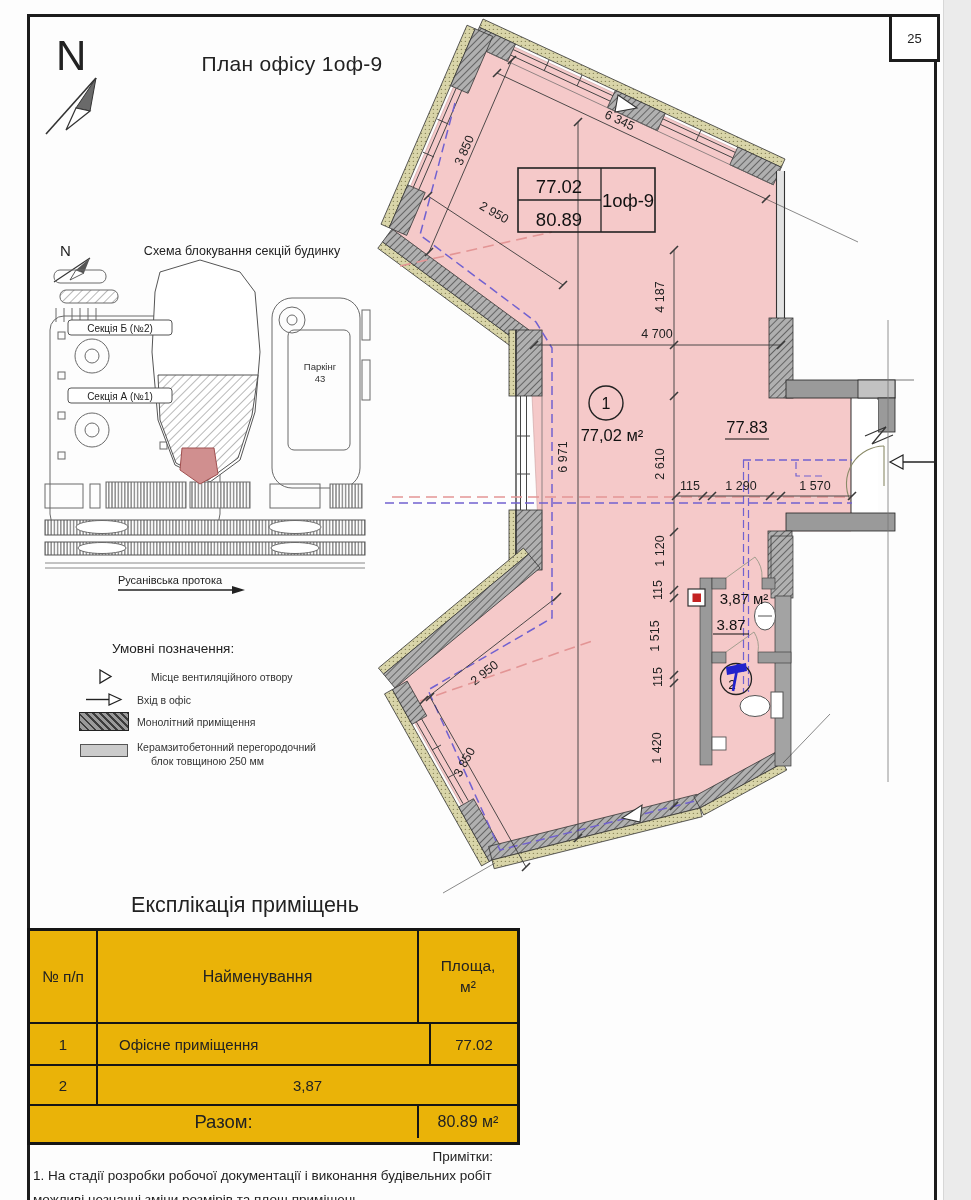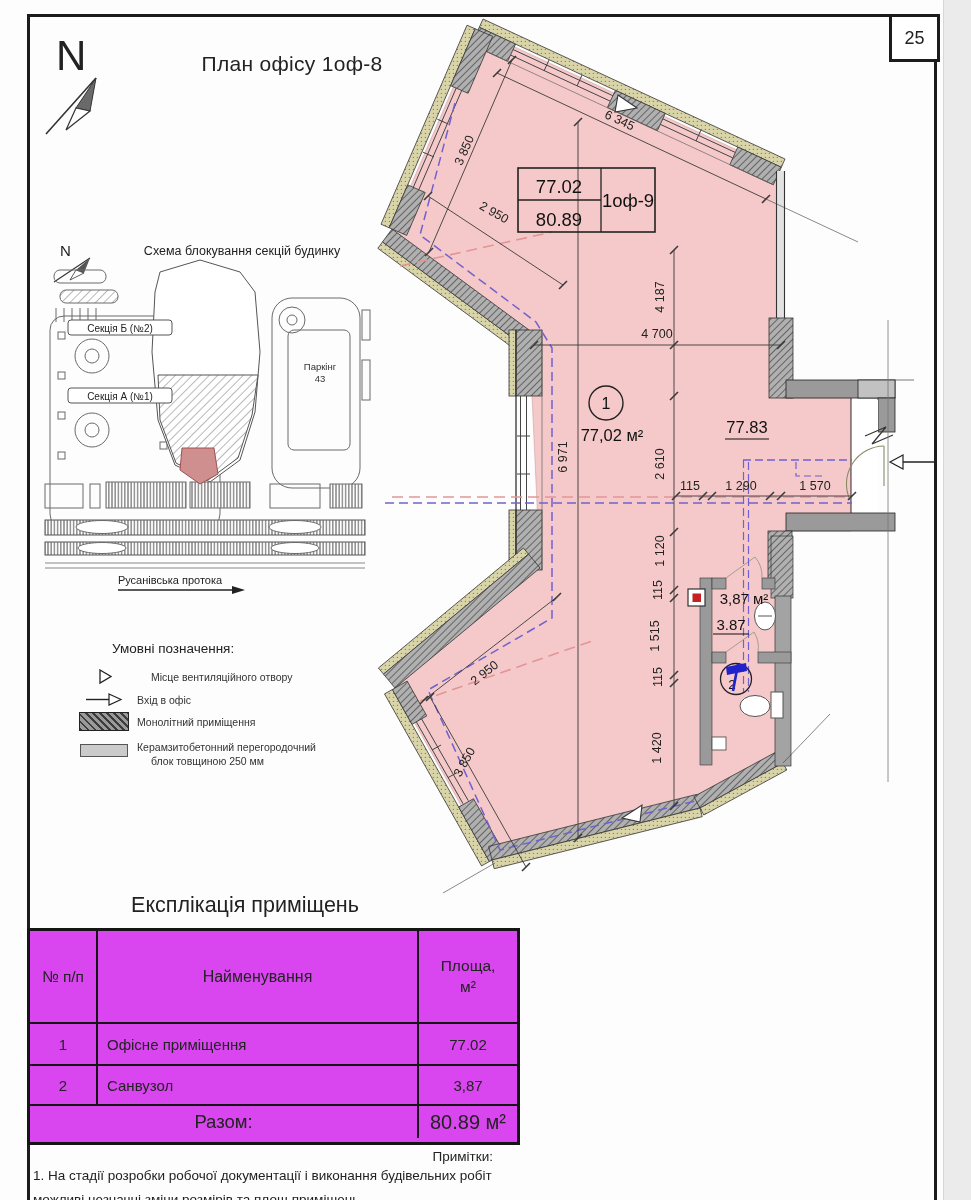--- a/index.html
+++ b/index.html
@@ -3,58 +3,58 @@
 <meta charset="utf-8">
 <style>
   html,body{margin:0;padding:0;}
   body{
     width:971px;height:1200px;position:relative;overflow:hidden;
     background:#fdfdfd;font-family:"Liberation Sans",sans-serif;color:#222;
   }
   .scan-strip{position:absolute;top:0;right:0;width:27px;height:1200px;background:#ebebeb;border-left:1px solid #d7d7d7;}
   .frame{position:absolute;left:27px;top:14px;width:910px;height:1300px;border:3px solid #1c1c1c;border-bottom:none;box-sizing:border-box;}
   .pagenum{position:absolute;left:889px;top:14px;width:51px;height:48px;border:3px solid #1c1c1c;box-sizing:border-box;
-    display:flex;align-items:center;justify-content:center;font-size:18px;background:#fff;}
+    display:flex;align-items:center;justify-content:center;font-size:13px;background:#fff;}
   .title{position:absolute;left:142px;top:52px;width:300px;text-align:center;font-size:21px;letter-spacing:.3px;}
   .north-big{position:absolute;left:38px;top:28px;}
   svg{display:block;}
   .abs{position:absolute;}
   .watermark{position:absolute;color:rgba(0,0,0,0.09);font-weight:bold;line-height:1;pointer-events:none;}
   
   .legend-title{position:absolute;left:112px;top:641px;font-size:13.5px;}
   .legend-label{position:absolute;font-size:10.5px;color:#333;}
   .legend-bar-dark{position:absolute;left:79px;top:712px;width:48px;height:17px;border:1px solid #222;
     background:repeating-linear-gradient(45deg,#3c3c3c 0 2px,#9a9a9a 2px 5px);}
   .legend-bar-light{position:absolute;left:80px;top:744px;width:46px;height:11px;border:1px solid #555;background:#cbcbcb;}
   
   .tbl-title{position:absolute;left:25px;top:893px;width:440px;text-align:center;font-size:21.5px;}
-  .tbl{position:absolute;left:27px;top:928px;width:493px;height:217px;border:3px solid #151515;box-sizing:border-box;background:#d946ef;font-size:15px;}
+  .tbl{position:absolute;left:27px;top:928px;width:493px;height:217px;border:3px solid #151515;box-sizing:border-box;background:#eab308;font-size:15px;}
   .tr{display:flex;box-sizing:border-box;}
   .td{box-sizing:border-box;display:flex;align-items:center;justify-content:center;border-right:2px solid #151515;}
   .td:last-child{border-right:none;}
   .c1{width:68px;}.c2{width:321px;}.c3{flex:1;}
   .hdr{height:93px;border-bottom:2px solid #151515;font-size:15.5px;}
   .row1{height:42px;border-bottom:2px solid #151515;}
   .row2{height:40px;border-bottom:2px solid #151515;}
   .rowt{height:32px;}
-  .left{justify-content:flex-start;padding-left:9px;}
+  .left{justify-content:flex-start;padding-left:9px;margin-left:12px;}
   .merged{width:389px;font-size:18.5px;}
   .hdr .c2{font-size:16px;}
   .notes-title{position:absolute;left:27px;top:1149px;width:466px;text-align:right;font-size:13.5px;}
   .notes-line{position:absolute;left:33px;font-size:13.5px;white-space:nowrap;}
 </style>
 </head>
 <body>
 
 <div class="scan-strip"></div>
 <div class="frame"></div>
 <div class="pagenum">
     <span>25</span>
   </div>
-<div class="title">План офісу 1оф-8</div>
+<div class="title">План офісу 1оф-9</div>
 
 <div class="north-big">
   <svg width="80" height="118" viewBox="0 0 80 118">
     <text x="18" y="42" font-size="42" fill="#222">N</text>
     <g>
       <line x1="8" y1="106" x2="58" y2="50" stroke="#333" stroke-width="1.6"></line>
       <polygon points="58,50 38,80 52,83" fill="#6a6a6a" stroke="#333" stroke-width="1"></polygon>
       <polygon points="38,80 52,83 28,102" fill="#fff" stroke="#333" stroke-width="1.2"></polygon>
     </g>
   </svg>
@@ -412,24 +412,23 @@
       </div>
     </div>
   </div>
   <div class="tr row1">
     <div class="td c1">1</div>
     <div class="td c2 left">Офісне приміщення</div>
     <div class="td c3">77.02</div>
   </div>
   <div class="tr row2">
     <div class="td c1">2</div>
-    <div class="td c2 left">Санвузол</div>
     <div class="td c3">3,87</div>
   </div>
   <div class="tr rowt">
     <div class="td merged">Разом:</div>
-    <div class="td c3" style="font-size:20px;text-align:right;">80.89 м²</div>
+    <div class="td c3" style="font-size:16px;text-align:right;">80.89 м²</div>
   </div>
 </div>
 
 <div class="notes-title">Примітки:</div>
 <div class="notes-line" style="top:1168px;">1. На стадії розробки робочої документації і виконання будівельних робіт</div>
 <div class="notes-line" style="top:1192px;">можливі незначні зміни розмірів та площ приміщень</div>
 
 </body></html>

